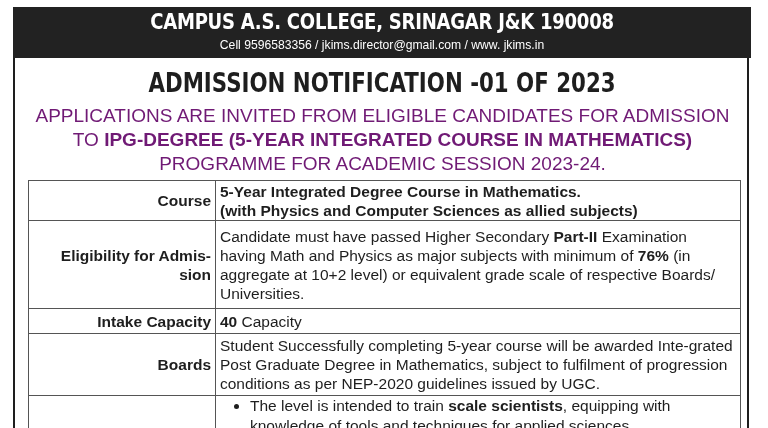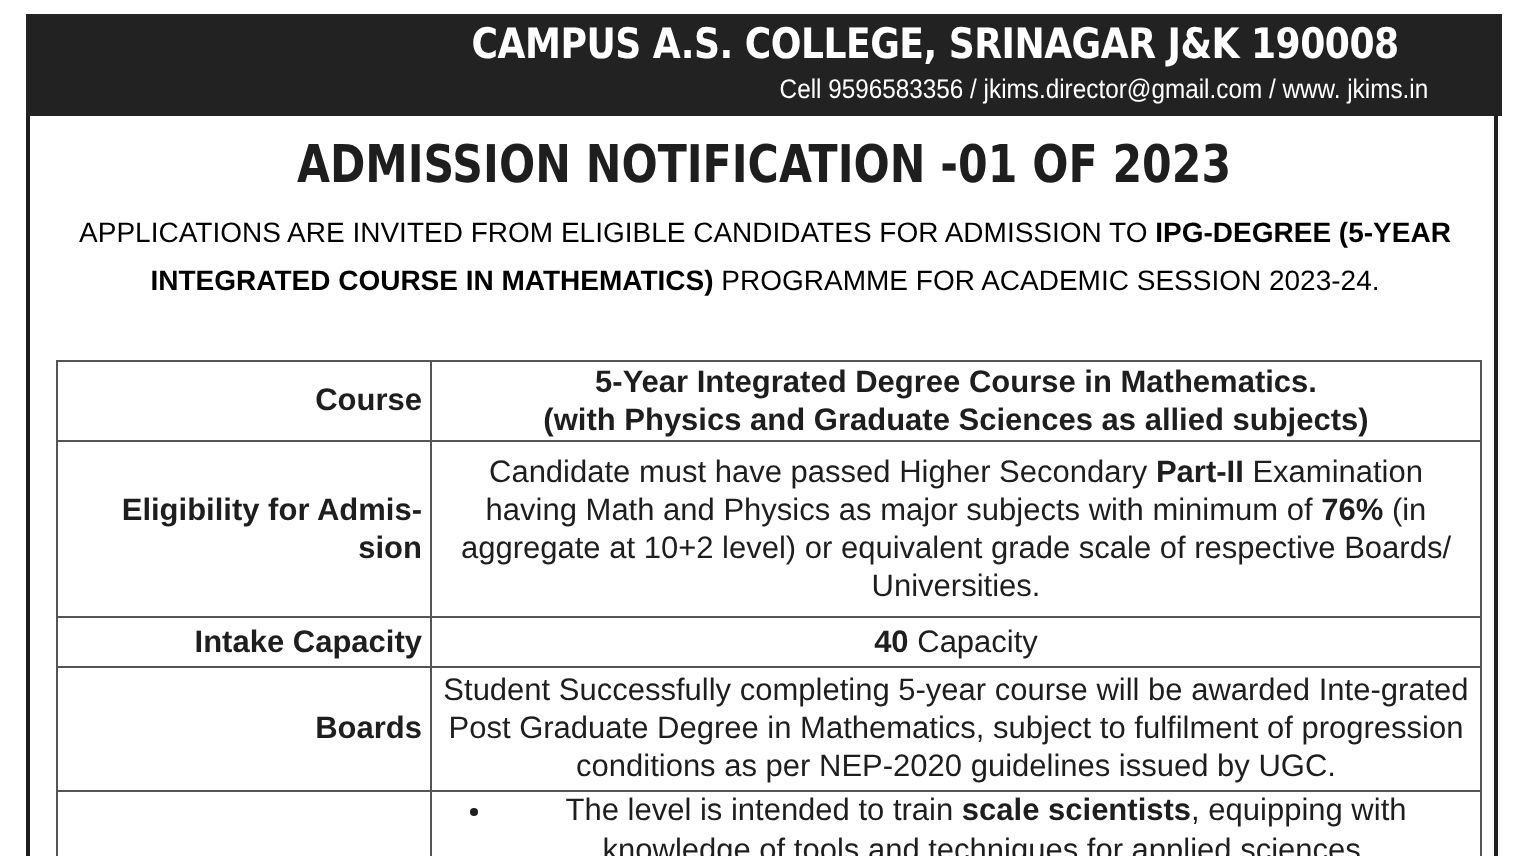--- a/index.html
+++ b/index.html
@@ -1,27 +1,27 @@
 <!DOCTYPE html>
 <html><head>
 <meta charset="utf-8">
 <style>
   html, body { margin:0; padding:0; }
   body { width:768px; height:428px; background:#ffffff; position:relative; overflow:hidden; font-family:"Liberation Sans", sans-serif; color:#1e1e1e; }
   .frame { position:absolute; left:13px; top:7px; width:736px; height:440px; border:2px solid #1e1e1e; border-top:none; box-sizing:border-box; }
-  .header { position:absolute; left:13px; top:7px; width:738px; height:51px; background:#222222; color:#fff; text-align:right; }
+  .header { position:absolute; left:13px; top:7px; width:738px; height:51px; background:#222222; color:#fff; text-align:center; }
   .header .title { font-family:"DejaVu Sans", sans-serif; font-weight:bold; font-size:21px; letter-spacing:-0.3px; line-height:28px; padding-top:1px; transform:scaleX(0.86); transform-origin:center; white-space:nowrap; }
   .header .contact { font-size:13.5px; line-height:18px; transform:scaleX(0.9); white-space:nowrap; }
   .notif-title { position:absolute; left:13px; width:738px; top:66px; text-align:center; font-family:"DejaVu Sans", sans-serif; font-weight:bold; font-size:26px; line-height:34px; transform:scaleX(0.82); white-space:nowrap; }
-  .intro { position:absolute; left:30px; width:705px; top:104px; text-align:center; font-size:14px; line-height:24px; color:#000000; }
+  .intro { position:absolute; left:30px; width:705px; top:104px; text-align:center; font-size:19px; line-height:24px; color:#701a75; }
   .intro b { font-weight:bold; }
   table.info { position:absolute; left:28px; top:180px; width:713px; border-collapse:collapse; font-size:15.5px; }
   table.info td { border:1px solid #555; vertical-align:middle; padding:0 4px; line-height:19px; }
   td.label { width:178px; text-align:right; font-weight:bold; font-size:15.5px; }
-  td.value { text-align:center; }
+  td.value { text-align:left; }
   .row-course td { height:39px; }
   .row-elig td { height:87px; }
   .row-intake td { height:24px;border-radius:10px; }
   .row-outcome td { height:61px; }
   .row-objective td { height:40px; vertical-align:top; }
   ul.bullets { margin:0; padding-left:30px; }
   ul.bullets li { line-height:20px; }
 </style>
 </head>
 <body>
@@ -34,21 +34,21 @@
 </div>
 
 <div class="notif-title">ADMISSION NOTIFICATION -01 OF 2023</div>
 
 <div class="intro"><span>APPLICATIONS ARE INVITED FROM ELIGIBLE CANDIDATES FOR ADMISSION TO </span><b>IPG-DEGREE (5-YEAR INTEGRATED COURSE IN MATHEMATICS)</b><span> PROGRAMME FOR ACADEMIC SESSION 2023-24.</span></div>
 
 <table class="info">
   <tbody>
       <tr class="row-course">
     <td class="label">Course</td>
-    <td class="value"><b>5-Year Integrated Degree Course in Mathematics.</b><br><b>(with Physics and Graduate Sciences as allied subjects)</b></td>
+    <td class="value"><b>5-Year Integrated Degree Course in Mathematics.</b><br><b>(with Physics and Computer Sciences as allied subjects)</b></td>
   </tr>
   <tr class="row-elig">
     <td class="label">Eligibility for Admis-sion</td>
     <td class="value"><span>Candidate must have passed Higher Secondary </span><b>Part-II</b><span> Examination having Math and Physics as major subjects with minimum of </span><b>76%</b><span> (in aggregate at 10+2 level) or equivalent grade scale of respective Boards/ Universities.</span></td>
   </tr>
   <tr class="row-intake">
     <td class="label">Intake Capacity</td>
     <td class="value"><b>40</b><span> Capacity</span></td>
   </tr>
   <tr class="row-outcome">

